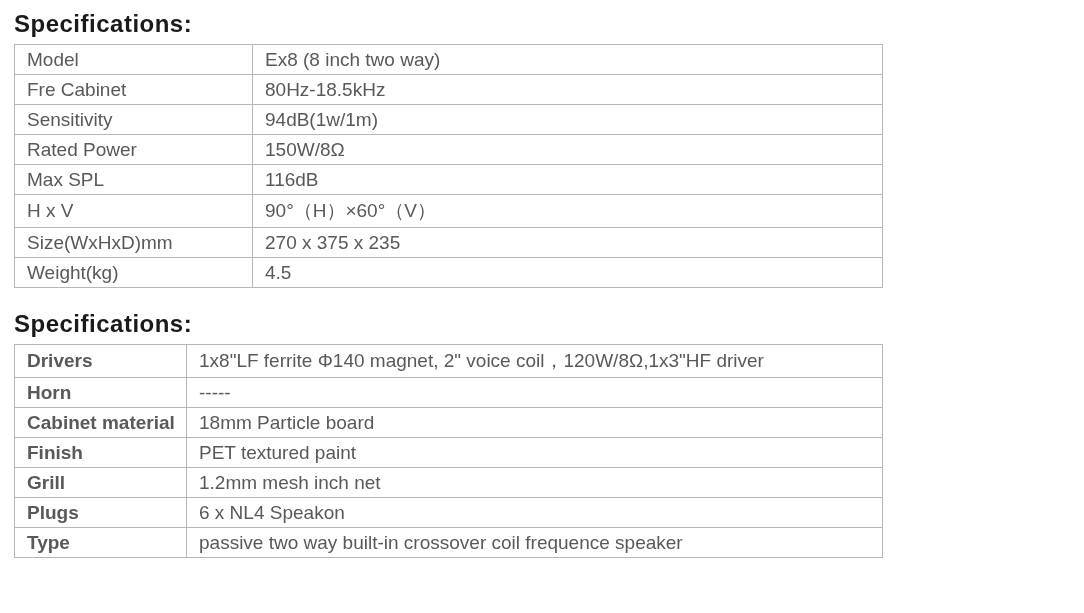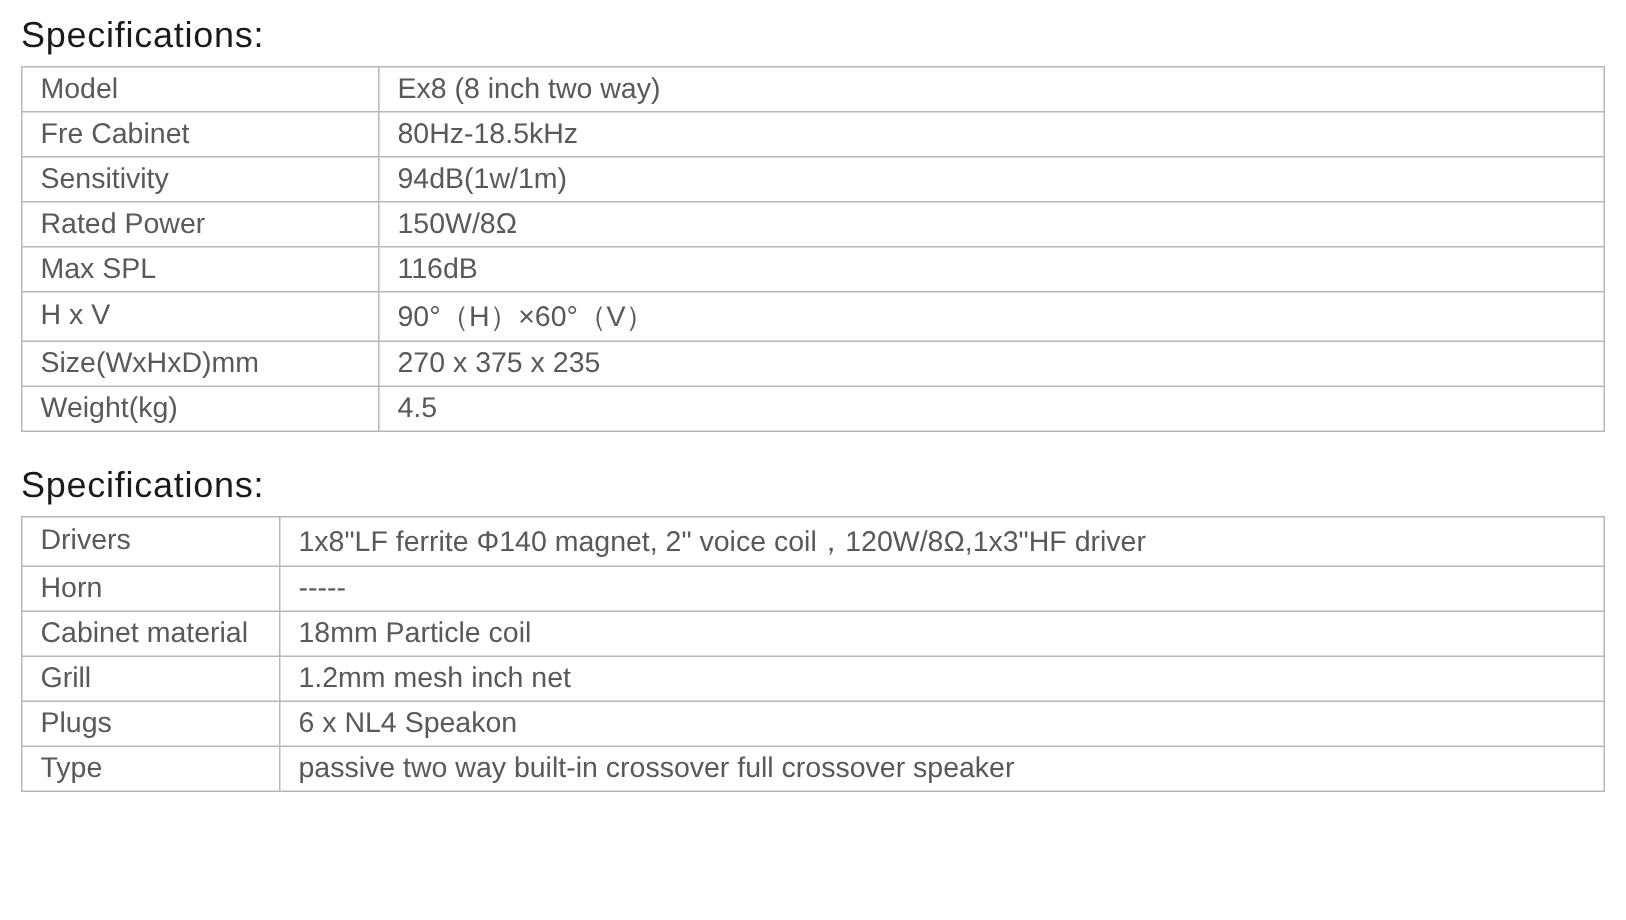--- a/index.html
+++ b/index.html
@@ -5,43 +5,43 @@
   * { box-sizing: border-box; }
   body {
     margin: 0;
     padding: 10px 14px;
     font-family: Arial, Helvetica, sans-serif;
     background: #ffffff;
     width: 1084px;
   }
   .section-title {
     font-size: 24px;
-    font-weight: 400;
+    font-weight: 700;
     color: #1a1a1a;
     margin: 0 0 6px 0;
     letter-spacing: 0.5px;
   }
   .tbl {
     border-collapse: collapse;
-    width: 1056px;
+    width: 869px;
     table-layout: fixed;
   }
   .tbl td {
     border: 1px solid #b7b7b7;
     padding: 3px 8px 3px 12px;
     font-size: 19px;
     color: #595959;
     vertical-align: middle;
     height: 30px;
   }
   .spec-tbl td.key { width: 238px; border-left-color:#b7b7b7; }
   .spec-tbl td.val { }
   .spec-tbl tr:first-child td { }
   
-  .cfg-tbl td.key { width: 172px; }
+  .cfg-tbl td.key { width: 172px; font-weight: bold; }
   .gap { height: 22px; }
 </style>
 </head>
 <body>
 
 <h2 class="section-title">Specifications:</h2>
 <table class="tbl spec-tbl">
   <tbody>
     <tr>
         <td class="key">Model</td>
@@ -86,28 +86,32 @@
     <tr>
         <td class="key">Drivers</td>
         <td class="val">1x8"LF ferrite Φ140 magnet, 2" voice coil，120W/8Ω,1x3"HF driver</td>
       </tr>
     <tr>
         <td class="key">Horn</td>
         <td class="val">-----</td>
       </tr>
     <tr>
         <td class="key">Cabinet material</td>
-        <td class="val">18mm Particle coil</td>
+        <td class="val">18mm Particle board</td>
+      </tr>
+    <tr>
+        <td class="key">Finish</td>
+        <td class="val">PET textured paint</td>
       </tr>
     <tr>
         <td class="key">Grill</td>
         <td class="val">1.2mm mesh inch net</td>
       </tr>
     <tr>
         <td class="key">Plugs</td>
         <td class="val">6 x NL4 Speakon</td>
       </tr>
     <tr>
         <td class="key">Type</td>
-        <td class="val">passive two way built-in crossover full crossover speaker</td>
+        <td class="val">passive two way built-in crossover coil frequence speaker</td>
       </tr>
   </tbody>
 </table>
 
 </body></html>

